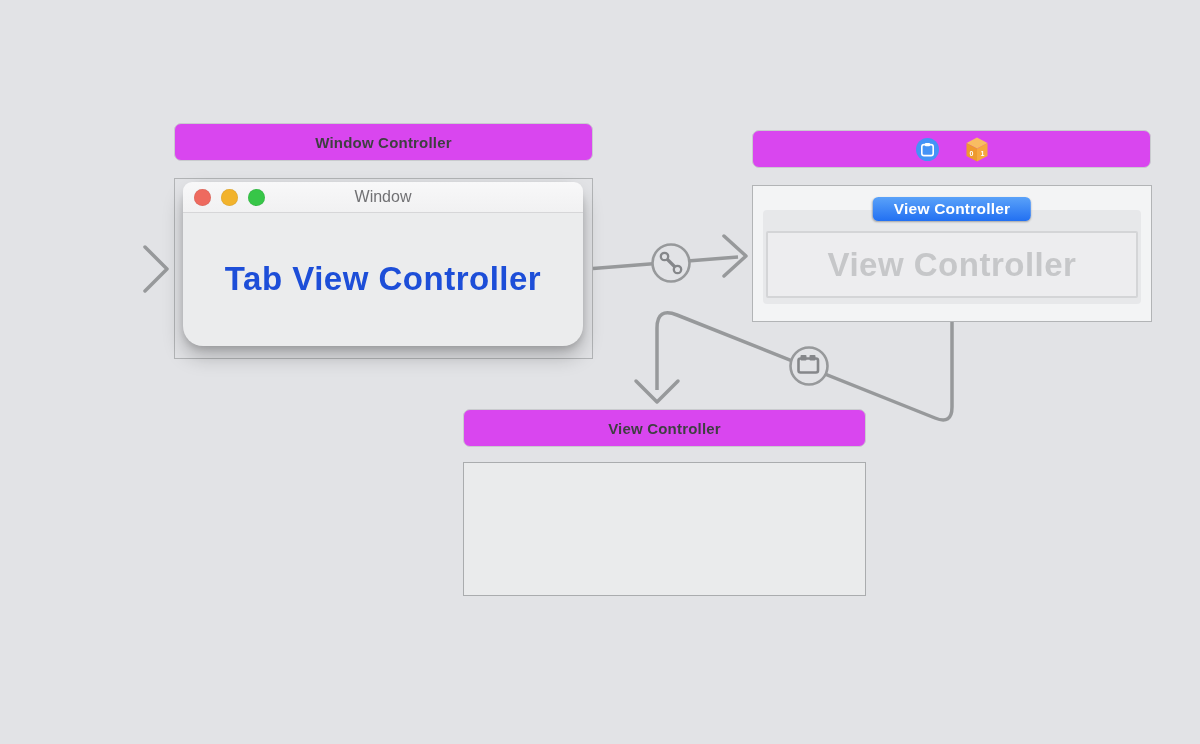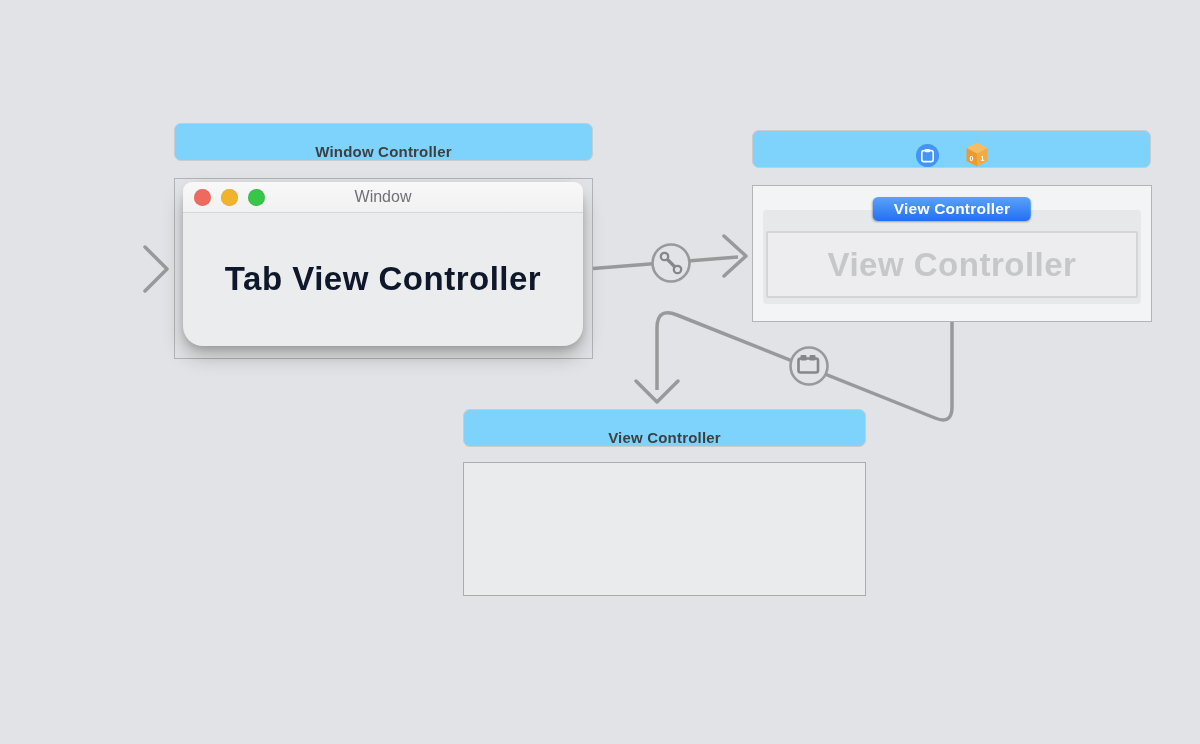--- a/index.html
+++ b/index.html
@@ -14,23 +14,23 @@
   }
   
   #segue-layer{position:absolute;left:0;top:0;width:1200px;height:744px;z-index:1;}
   .sg{stroke:var(--segue,#97999b);fill:none;}
   .sg-line{stroke-width:3.5;}
   .sg-head{stroke-width:3.5;stroke-linecap:round;stroke-linejoin:round;}
   .sg-circle{stroke-width:2.6;fill:var(--canvas-bg,#e2e3e6);}
   .sg-glyph{stroke:#85878a;}
   
   .scene-header{
-    position:absolute;height:38px;background:#7dd3fc;
+    position:absolute;height:38px;background:#d946ef;
     border:1px solid #c9cbce;border-radius:7px;
-    display:flex;align-items:flex-end;justify-content:center;
+    display:flex;align-items:center;justify-content:center;
     z-index:3;box-sizing:border-box;
   }
   .scene-header .hdr-label{
     font-size:15px;font-weight:bold;color:var(--header-text,#3e3f41);
     letter-spacing:.2px;
   }
   #window-scene-header{left:174px;top:123px;width:419px;}
   #right-scene-header{left:752px;top:130px;width:399px;gap:27px;}
   #bottom-scene-header{left:463px;top:409px;width:403px;}
   
@@ -60,21 +60,21 @@
   .tl.green{background:var(--traffic-green,#37c648);}
   #window-title{
     position:absolute;left:0;right:0;top:0;height:30px;line-height:30px;
     text-align:center;font-size:16px;color:#717174;
   }
   #window-body{
     height:132px;display:flex;align-items:center;justify-content:center;
     border-radius:0 0 9px 9px;
   }
   .ghost-label{
-    font-weight:bold;font-size:33px;color:#0f172a;letter-spacing:.5px;
+    font-weight:bold;font-size:33px;color:#1d4ed8;letter-spacing:.5px;
     white-space:nowrap;user-select:none;
   }
   
   #right-vc{
     position:absolute;left:752px;top:185px;width:400px;height:137px;
     background:#f3f4f5;border:1px solid var(--selection-border,#b2b4b6);
     box-sizing:border-box;z-index:3;
   }
   #vc-middle{
     position:absolute;left:10px;top:24px;width:378px;height:94px;

